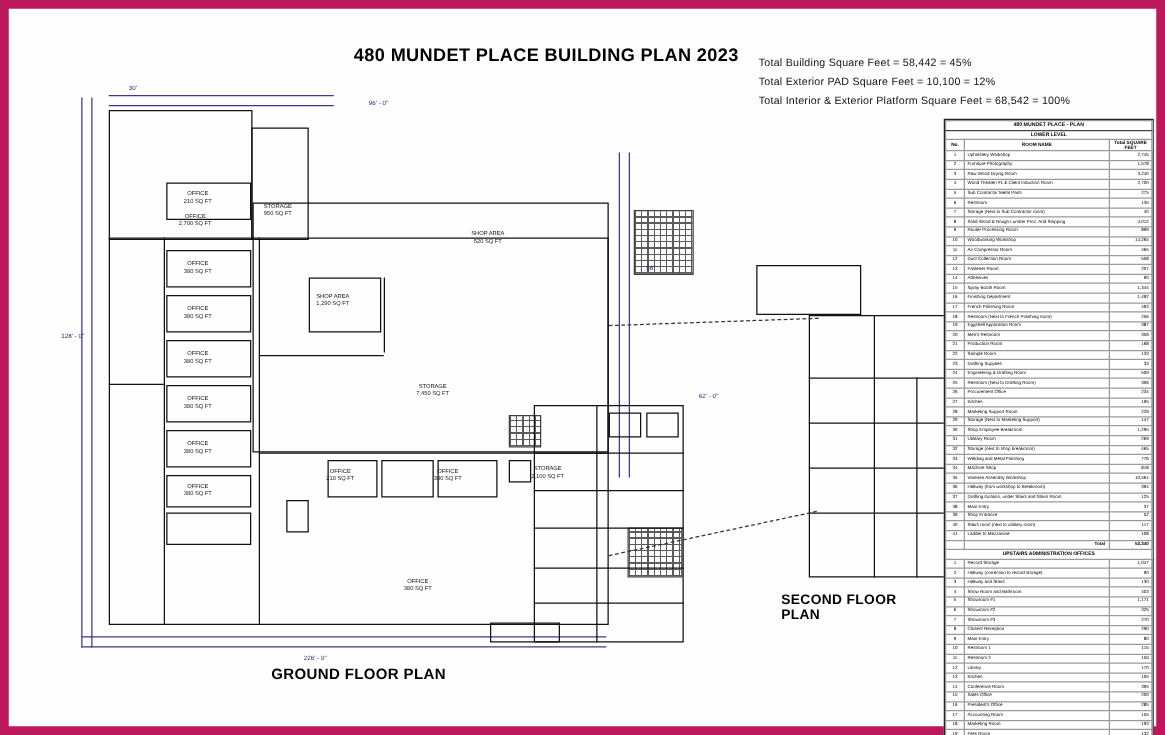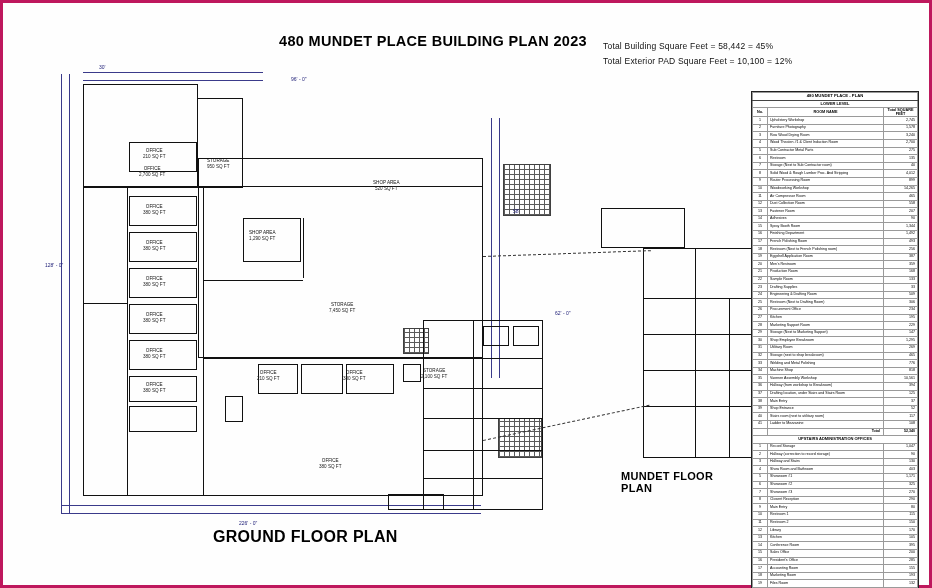--- a/index.html
+++ b/index.html
@@ -6,21 +6,21 @@
   body{
     width:932px;height:588px;
     background:#ffffff;
     font-family:"Liberation Sans", sans-serif;
     color:#000;
     overflow:hidden;
     position:relative;
   }
   .page{
     position:absolute;inset:0;
-    border:3px solid #be185d;
+    border:7px solid #be185d;
     box-sizing:border-box;
     background:#fefefe;
   }
   .title-wrap{
     position:absolute;left:220px;top:30px;width:420px;text-align:center;
     font-size:14.5px;font-weight:bold;letter-spacing:.3px;
   }
   .totals{
     position:absolute;left:600px;top:36px;
     font-size:8.5px;line-height:15px;color:#111;
@@ -45,21 +45,21 @@
   .dim{
     position:absolute;
     font-size:5px;color:#23237a;white-space:nowrap;
   }
   .lbl{
     position:absolute;
     font-size:4.6px;line-height:6px;color:#111;text-align:center;white-space:nowrap;
   }
   .lbl .sf{color:#222;}
   .caption{
-    position:absolute;font-weight:bold;font-size:16px;letter-spacing:.3px;
+    position:absolute;font-weight:bold;font-size:12px;letter-spacing:.3px;
   }
   .dashleader{
     position:absolute;border-top:1px dashed #333;transform-origin:0 0;
   }
   .gridsm{
     position:absolute;
     background:
       repeating-linear-gradient(90deg,#333 0 1px,transparent 1px 5px),
       repeating-linear-gradient(0deg,#333 0 1px,transparent 1px 5px);
     border:1px solid #111;box-sizing:border-box;opacity:.8;
@@ -100,20 +100,21 @@
 </head>
 <body>
 
 <div class="page">
 
   <div class="title-wrap">480 MUNDET PLACE BUILDING PLAN 2023</div>
 
   <div class="totals">
     <div>Total Building Square Feet  =  58,442  =  45%</div>
     <div>Total Exterior PAD Square Feet  =  10,100  =  12%</div>
+    <div>Total Interior &amp; Exterior Platform Square Feet  =  68,542  =  100%</div>
   </div>
 
   <div class="drawing">
 
     <div class="ln lnv thin" style="left:18px;top:16px;height:440px;"></div>
     <div class="ln lnv thin" style="left:26px;top:16px;height:440px;"></div>
     <div class="ln lnh thin" style="left:18px;top:455px;width:420px;"></div>
     <div class="ln lnh thin" style="left:18px;top:447px;width:420px;"></div>
     <div class="ln lnh thin" style="left:40px;top:14px;width:180px;"></div>
     <div class="ln lnh thin" style="left:40px;top:22px;width:180px;"></div>
@@ -227,21 +228,21 @@
     </div>
 
     <div class="dim" style="left:2px;top:204px;">128' - 0"</div>
     <div class="dim" style="left:196px;top:462px;">226' - 0"</div>
     <div class="dim" style="left:56px;top:6px;">30'</div>
     <div class="dim" style="left:248px;top:18px;">96' - 0"</div>
     <div class="dim" style="left:470px;top:150px;">58'</div>
     <div class="dim" style="left:512px;top:252px;">62' - 0"</div>
 
     <div class="caption" style="left:170px;top:470px;">GROUND FLOOR PLAN</div>
-    <div class="caption" style="left:578px;top:412px;font-size:11px;">MUNDET FLOOR PLAN</div>
+    <div class="caption" style="left:578px;top:412px;font-size:11px;">SECOND FLOOR PLAN</div>
   </div>
 
   <div class="tablewrap">
     <table>
       <tbody id="tbody">
           <tr class="t-title">
             <td colspan="3">480 MUNDET PLACE - PLAN</td>
           </tr>
           <tr class="t-sub">
             <td colspan="3">LOWER LEVEL</td>

